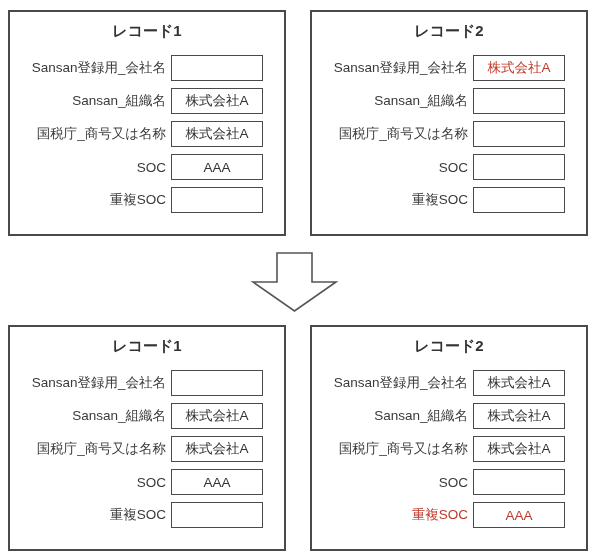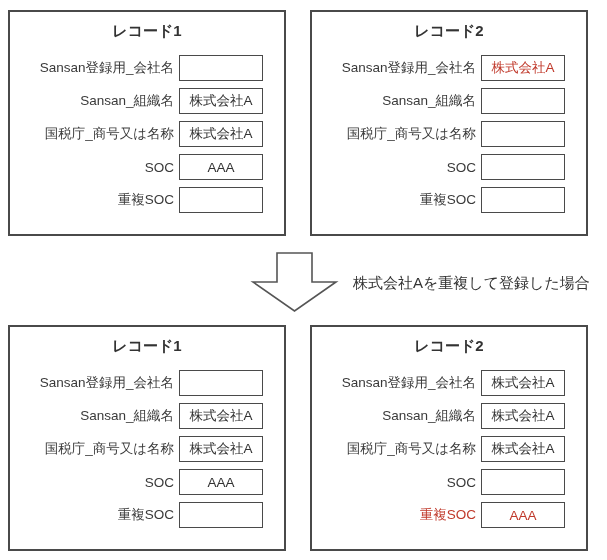--- a/index.html
+++ b/index.html
@@ -21,21 +21,21 @@
   }
 
   .row {
     display:flex; align-items:center; justify-content:flex-end;
     height:26px; margin:0 21px 7px 0;padding-left:35px;
   }
   .label {
     font-size:13.5px; color:#3a3a3a; margin-right:5px; white-space:nowrap;
   }
   .box {
-    flex:0 0 auto; width:84px; height:26px; box-sizing:border-box;
+    flex:0 0 auto; width:92px; height:26px; box-sizing:border-box;
     border:1.5px solid #4a4a4a; background:#ffffff;
     display:flex; align-items:center; justify-content:center;
   }
   .val { font-size:13.5px; color:#333333; white-space:nowrap; }
 
   .red { color:#c0392b; }
 
   .down-arrow { position:absolute; left:249px; top:251px; }
 
   .arrow-note {
@@ -112,21 +112,20 @@
       <span class="label">重複SOC</span>
       <span class="box">
           <span class="val"></span>
         </span>
     </div>
   </section>
 
   <svg class="down-arrow" width="91" height="62" viewBox="0 0 91 62">
     <polygon points="28,2 63,2 63,31 87,31 45.5,60 4,31 28,31" fill="#ffffff" stroke="#555555" stroke-width="1.6"></polygon>
   </svg>
-  <div class="arrow-note">株式会社Aを重複して登録した場合</div>
 
   <section class="panel panel-bl">
     <div class="panel-title">レコード1</div>
     <div class="row">
       <span class="label">Sansan登録用_会社名</span>
       <span class="box">
           <span class="val"></span>
         </span>
     </div>
     <div class="row">

